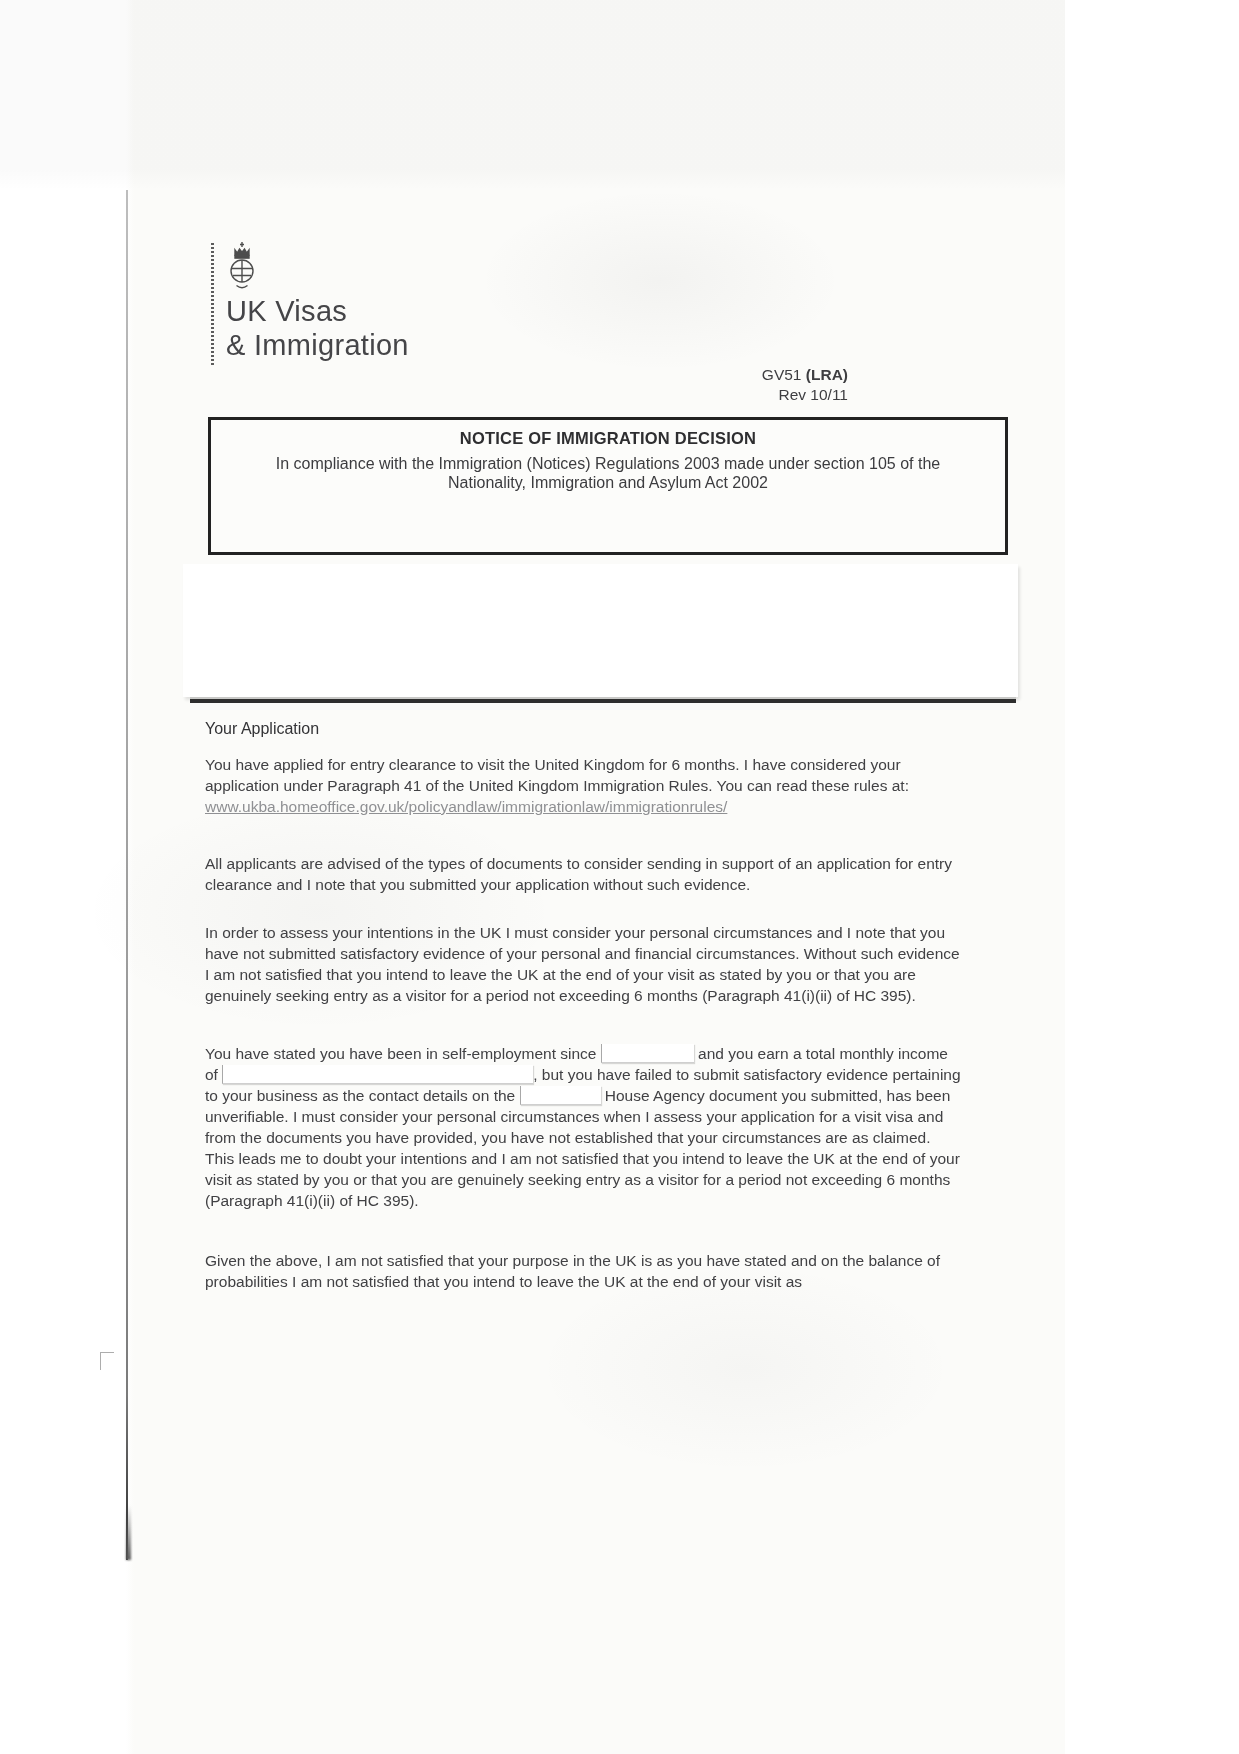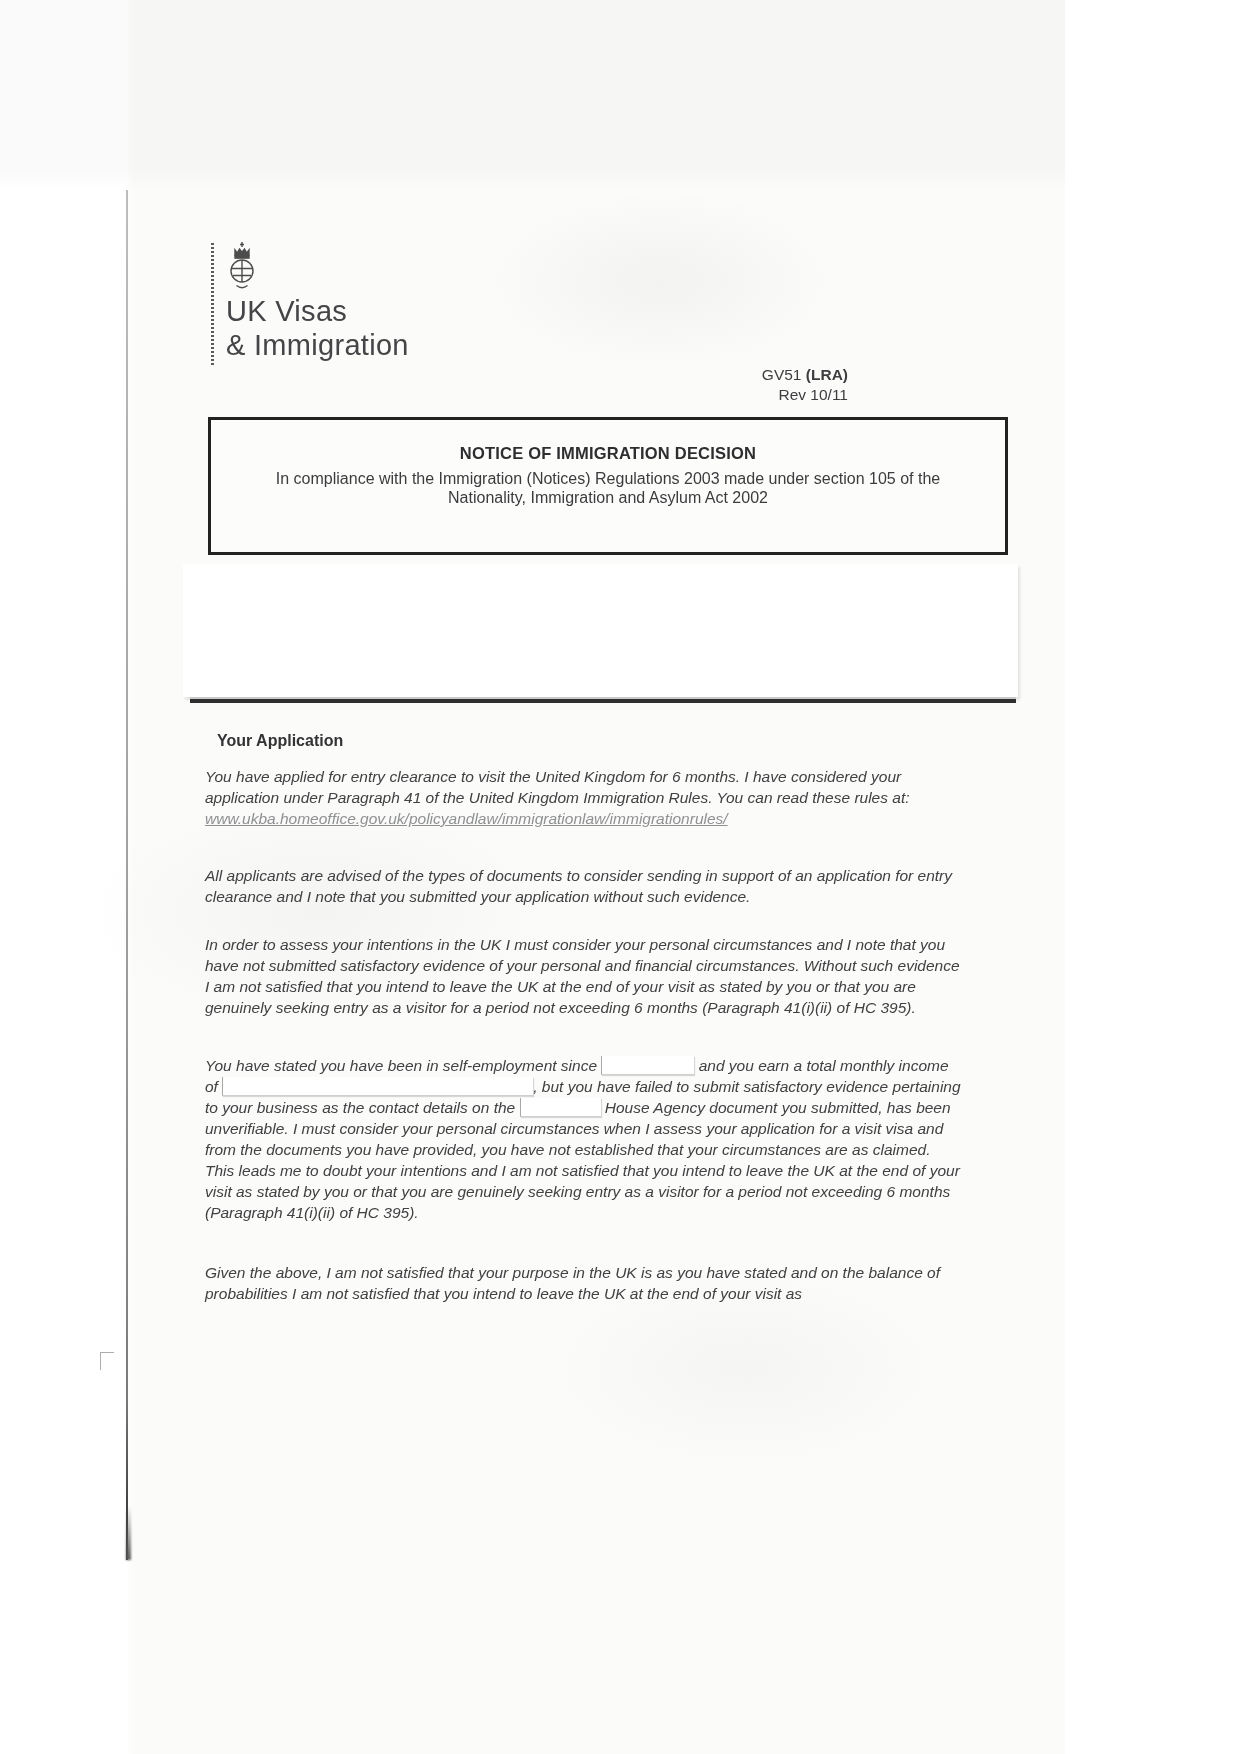--- a/index.html
+++ b/index.html
@@ -38,35 +38,35 @@
     color:#454548; letter-spacing:.3px; }
 
   
   .form-ref { position:absolute; right:217px; top:365px; text-align:right;
     font-size:15.5px; line-height:19.5px; color:#3e3e41; }
   .form-ref b { font-weight:bold; }
 
   
   .notice-box { position:absolute; left:208px; top:417px; width:800px; height:138px;
     border:3px solid #222; box-sizing:border-box; text-align:center; background:rgba(255,255,255,0.25); }
-  .notice-title { margin-top:24px; font-size:16.5px; font-weight:bold; color:#2e2e30; letter-spacing:.2px; }
+  .notice-title { margin-top:9px; font-size:16.5px; font-weight:bold; color:#2e2e30; letter-spacing:.2px; }
   .notice-compliance { margin:7px auto 0; width:720px; font-size:16px; line-height:18.5px; color:#3c3c3f; }
   .notice-decision { margin-top:18px; font-size:23px; font-weight:bold; color:#2b2b2d; letter-spacing:.8px; }
 
   
   .redaction-panel { position:absolute; left:183px; top:564px; width:835px; height:133px;
     background:#ffffff; box-shadow:2px 3px 3px rgba(0,0,0,0.10); }
   .divider { position:absolute; left:190px; top:699px; width:826px; height:4px;
     background:#2e2e2e; box-shadow:0 -2px 0 rgba(150,150,150,0.35); }
 
   
   .content { position:absolute; left:205px; top:718px; width:758px;
     font-size:15.5px; line-height:21px; color:#414144; }
-  .content h3 { margin:12px; font-size:16px; font-weight:bold; color:#333336; }
-  .content p { margin:0;font-style:italic; }
+  .content h3 { margin:0; font-size:16px; font-weight:normal; color:#333336; }
+  .content p { margin:0; }
   .m-para1 { margin-top:15px !important; }
   .m-head2 { margin-top:53px !important; }
   .m-para2 { margin-top:36px !important; }
   .m-para3 { margin-top:27px !important; }
   .m-para4 { margin-top:37px !important; }
   .m-para5 { margin-top:39px !important; }
 
   .doc-link { color:#8f9093; text-decoration:underline; }
 
   .redact { display:inline-block; height:18px; vertical-align:-4px; background:#ffffff;

